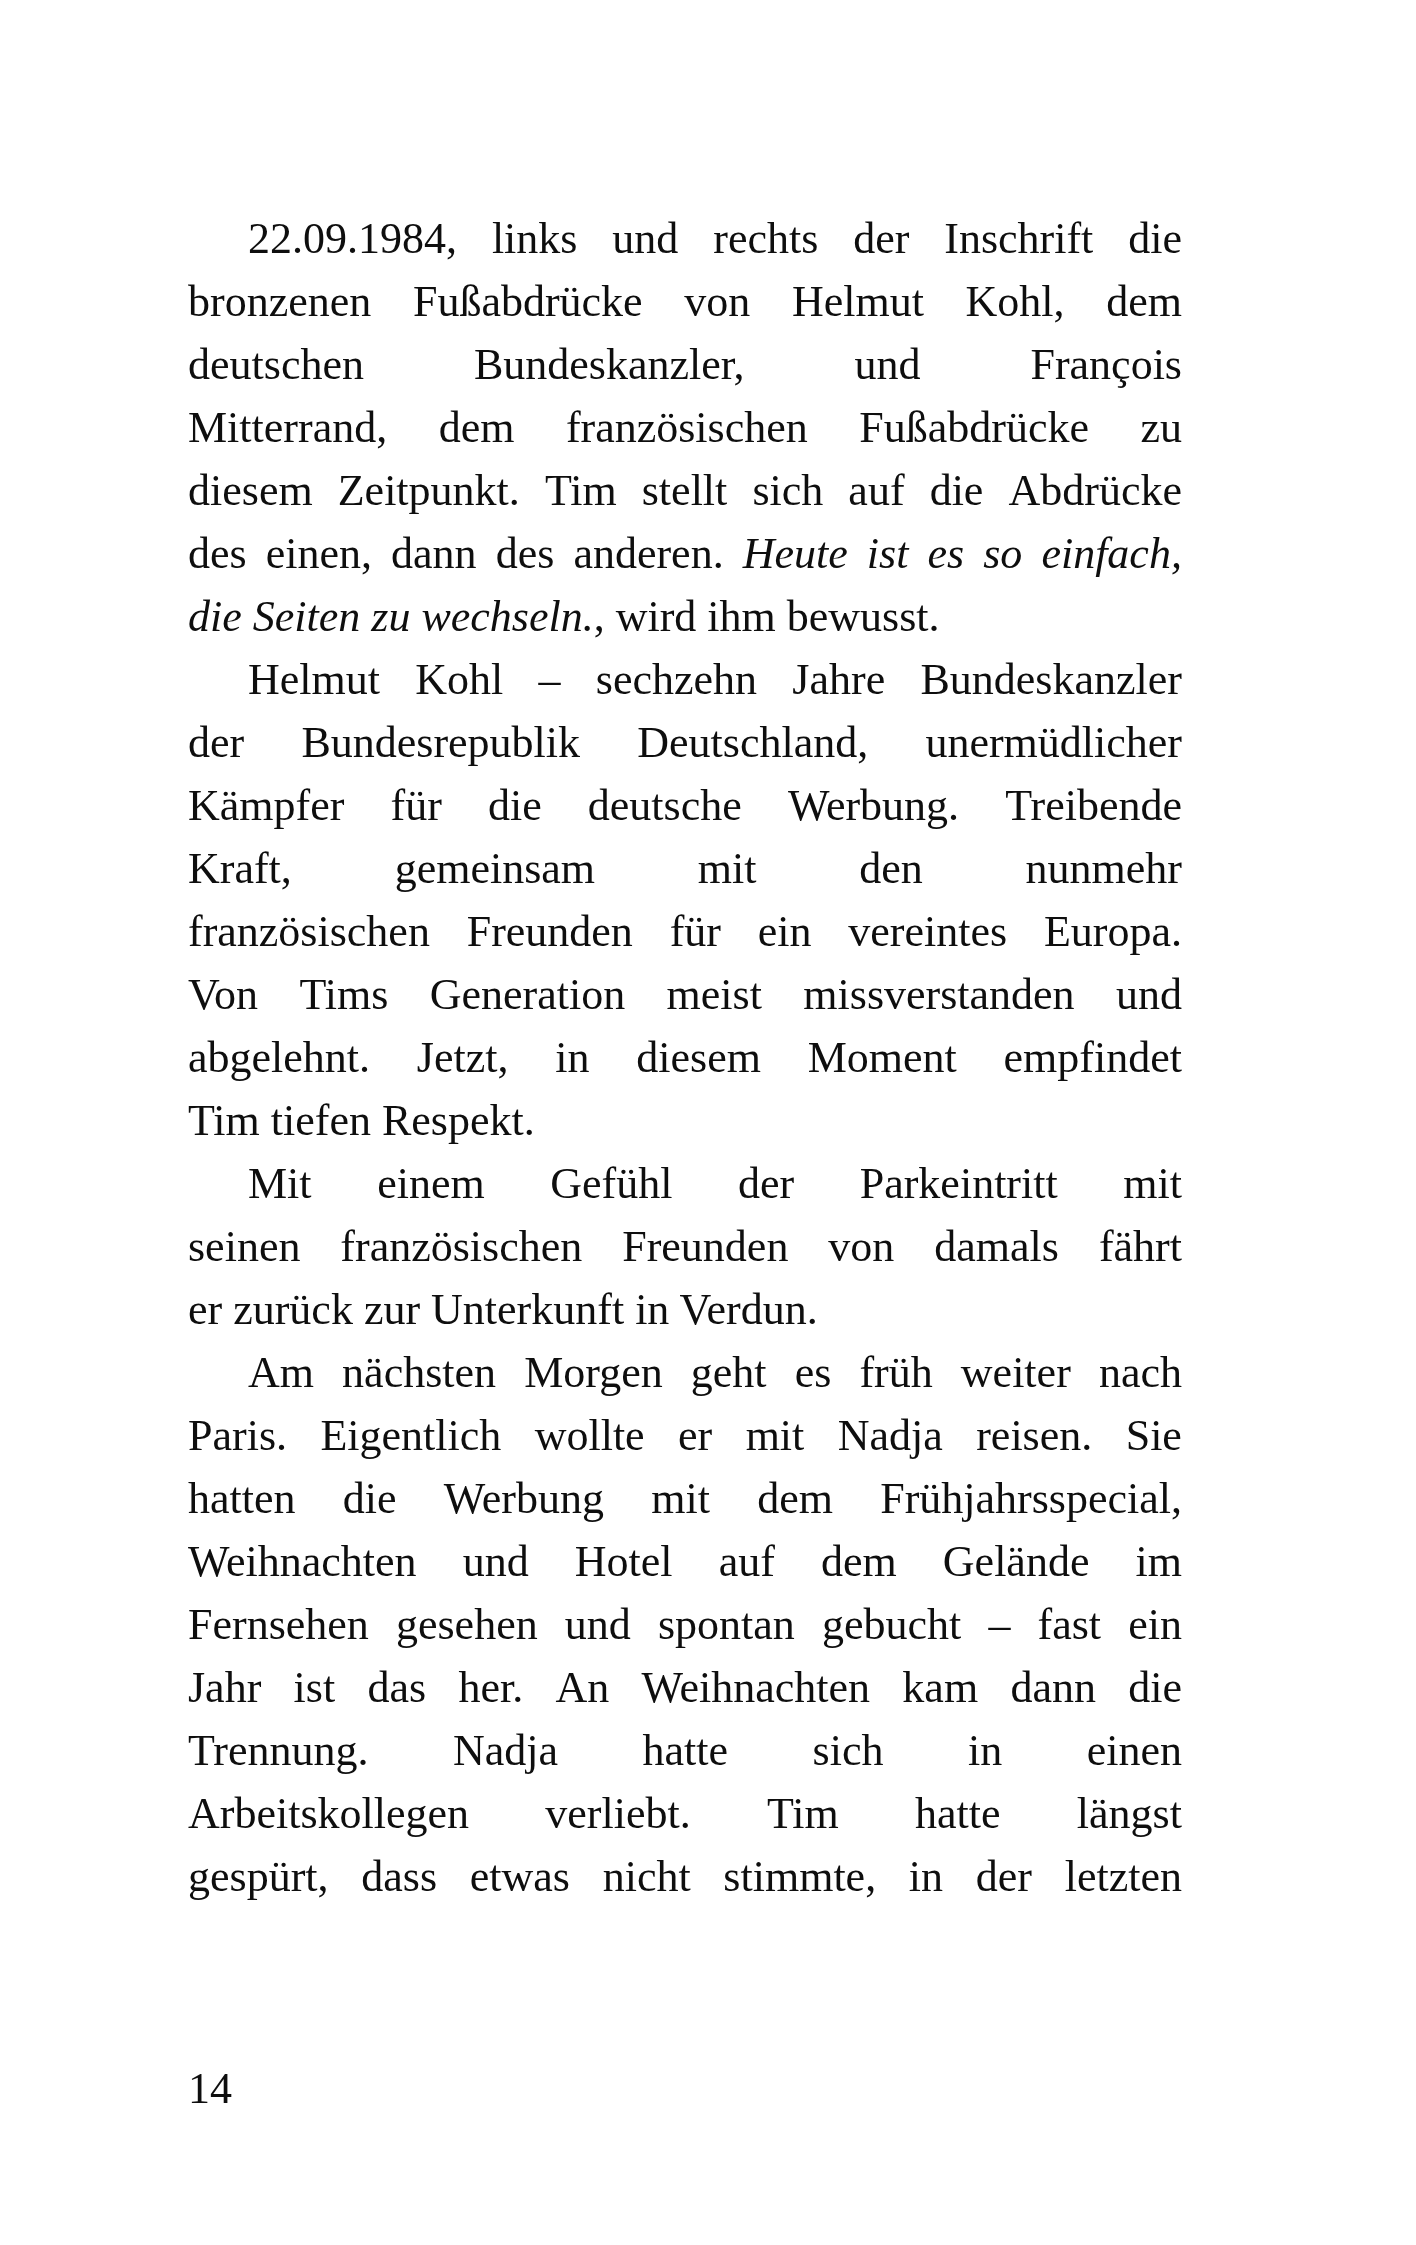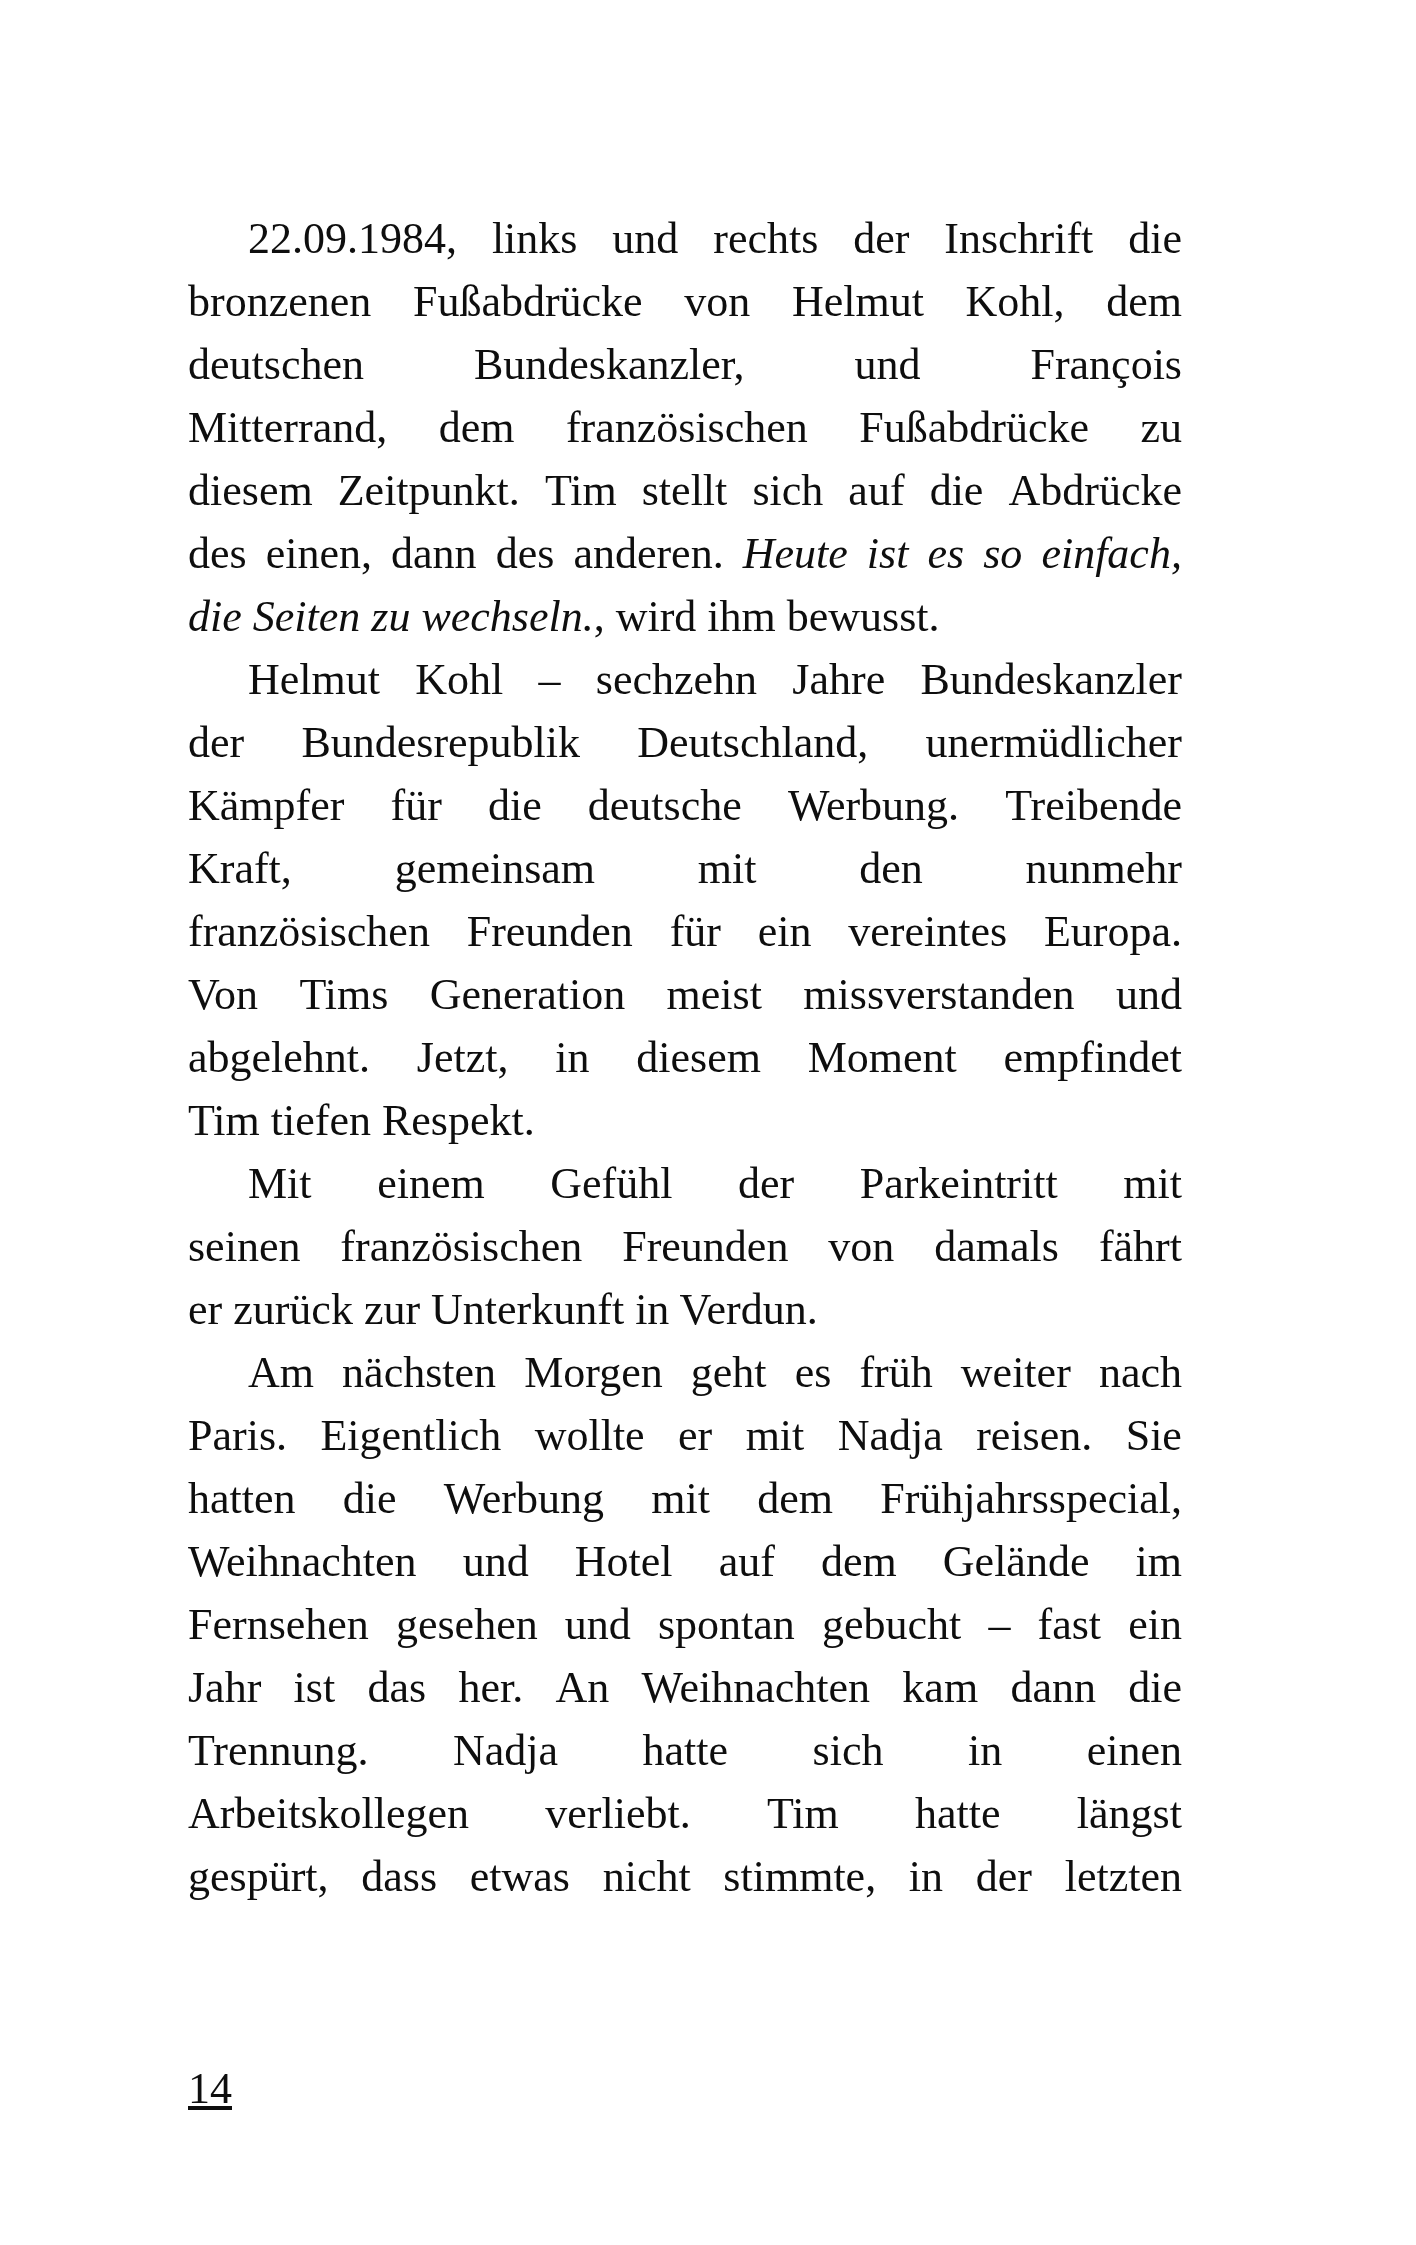--- a/index.html
+++ b/index.html
@@ -43,21 +43,20 @@
   .it {
     font-style: italic;
   }
   .folio {
     position: absolute;
     left: 188px;
     top: 2057px;
     font-size: 44px;
     line-height: 63px;
     white-space: nowrap;
-    text-decoration: underline;
   }
 </style>
 </head>
 <body>
 
 <div class="page">
   <main class="text-block" id="text-block">
       <div class="line just ind">
         <span>22.09.1984,</span>
         <span>links</span>

